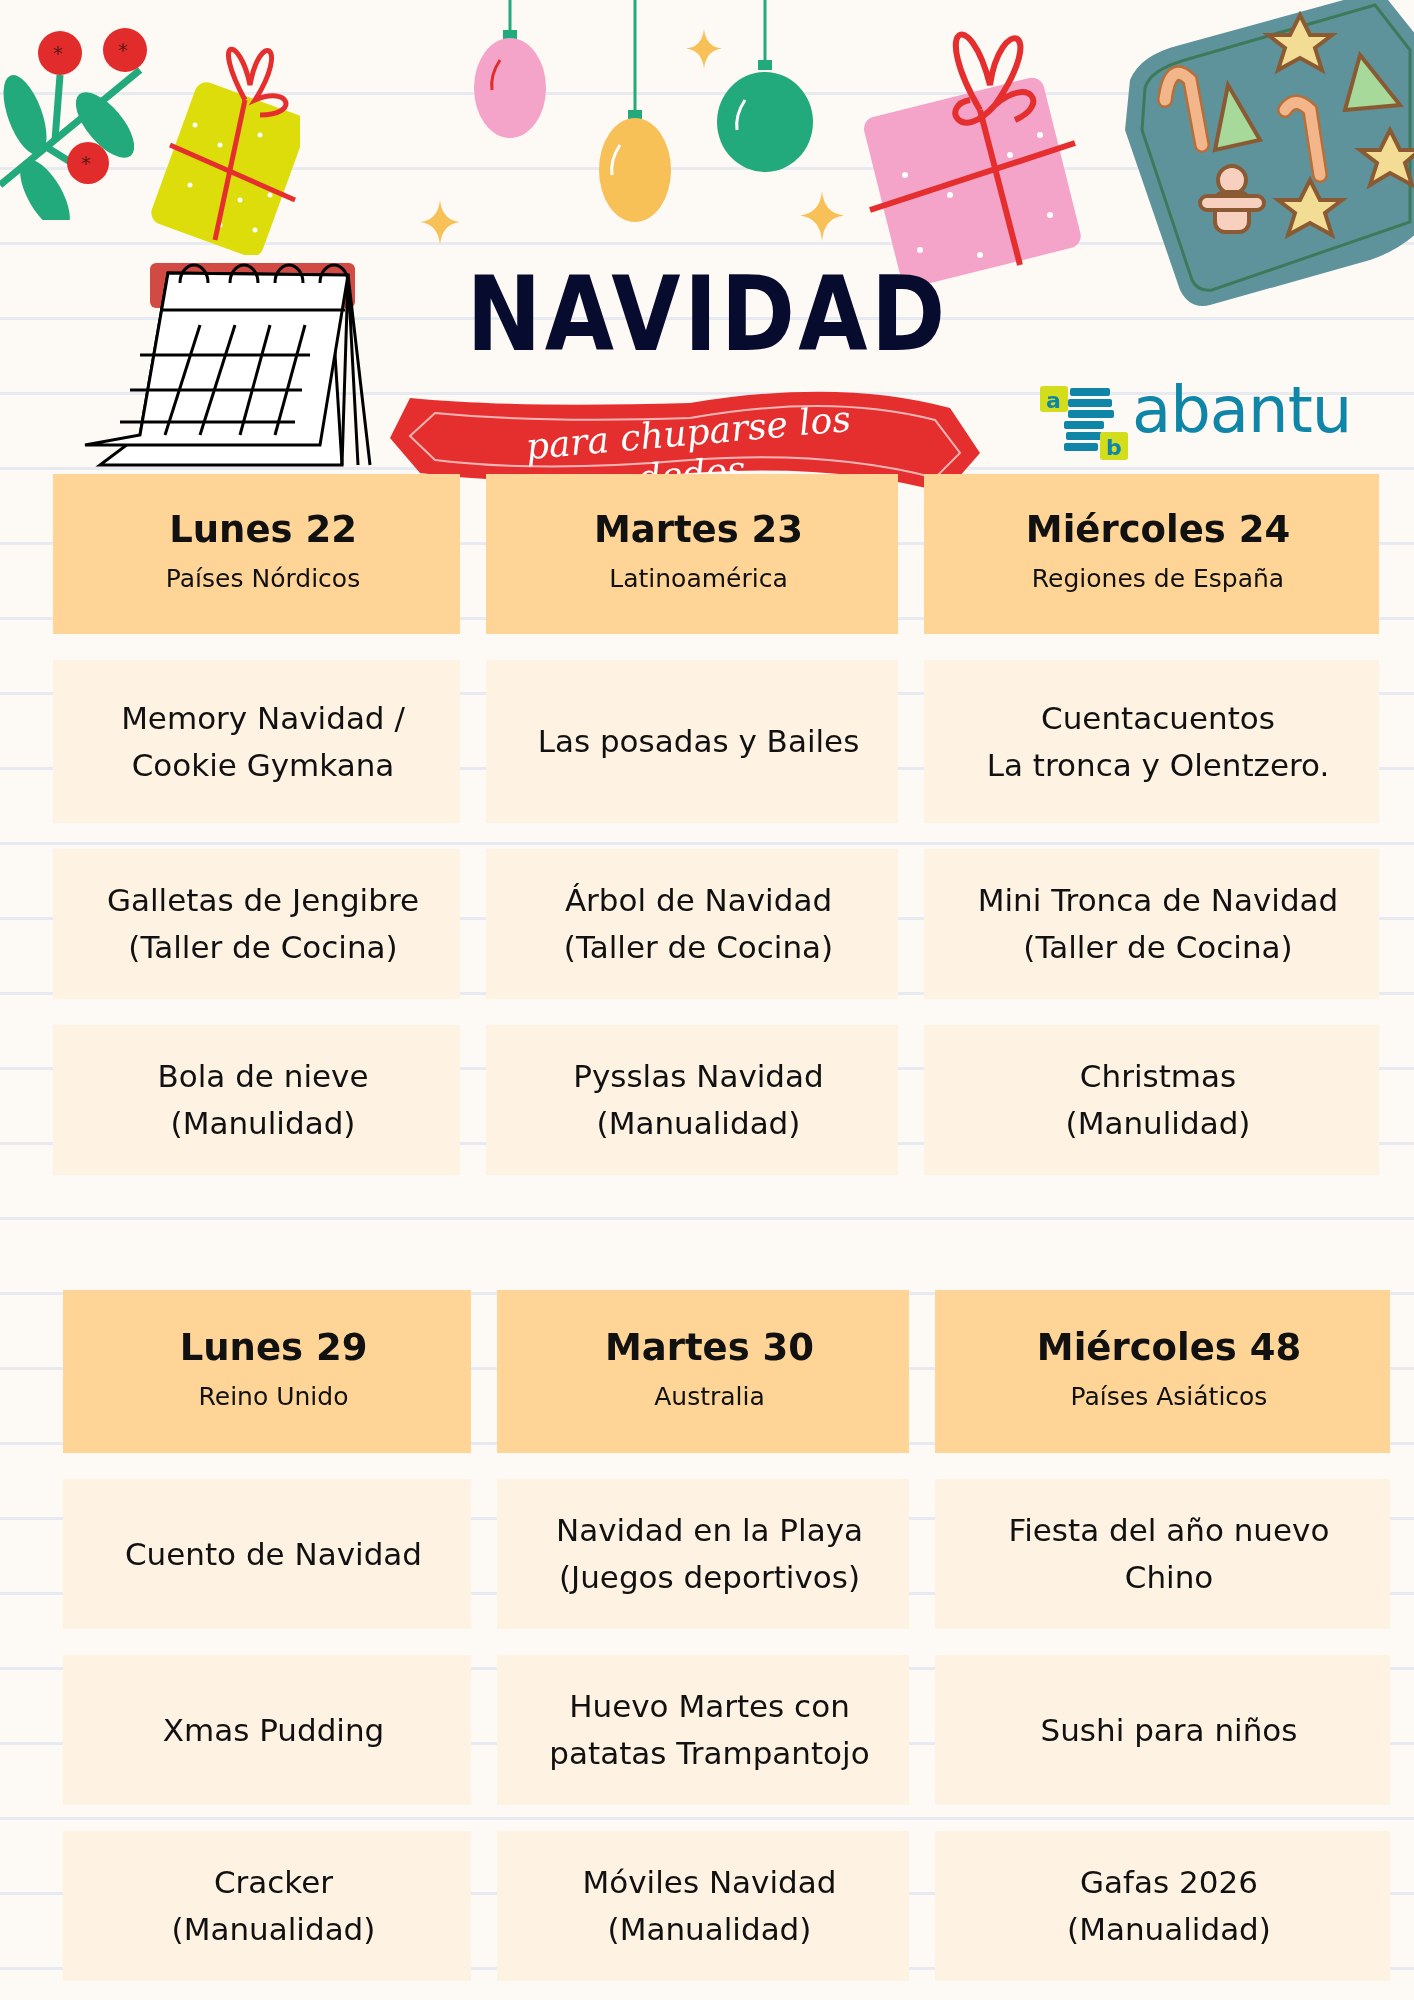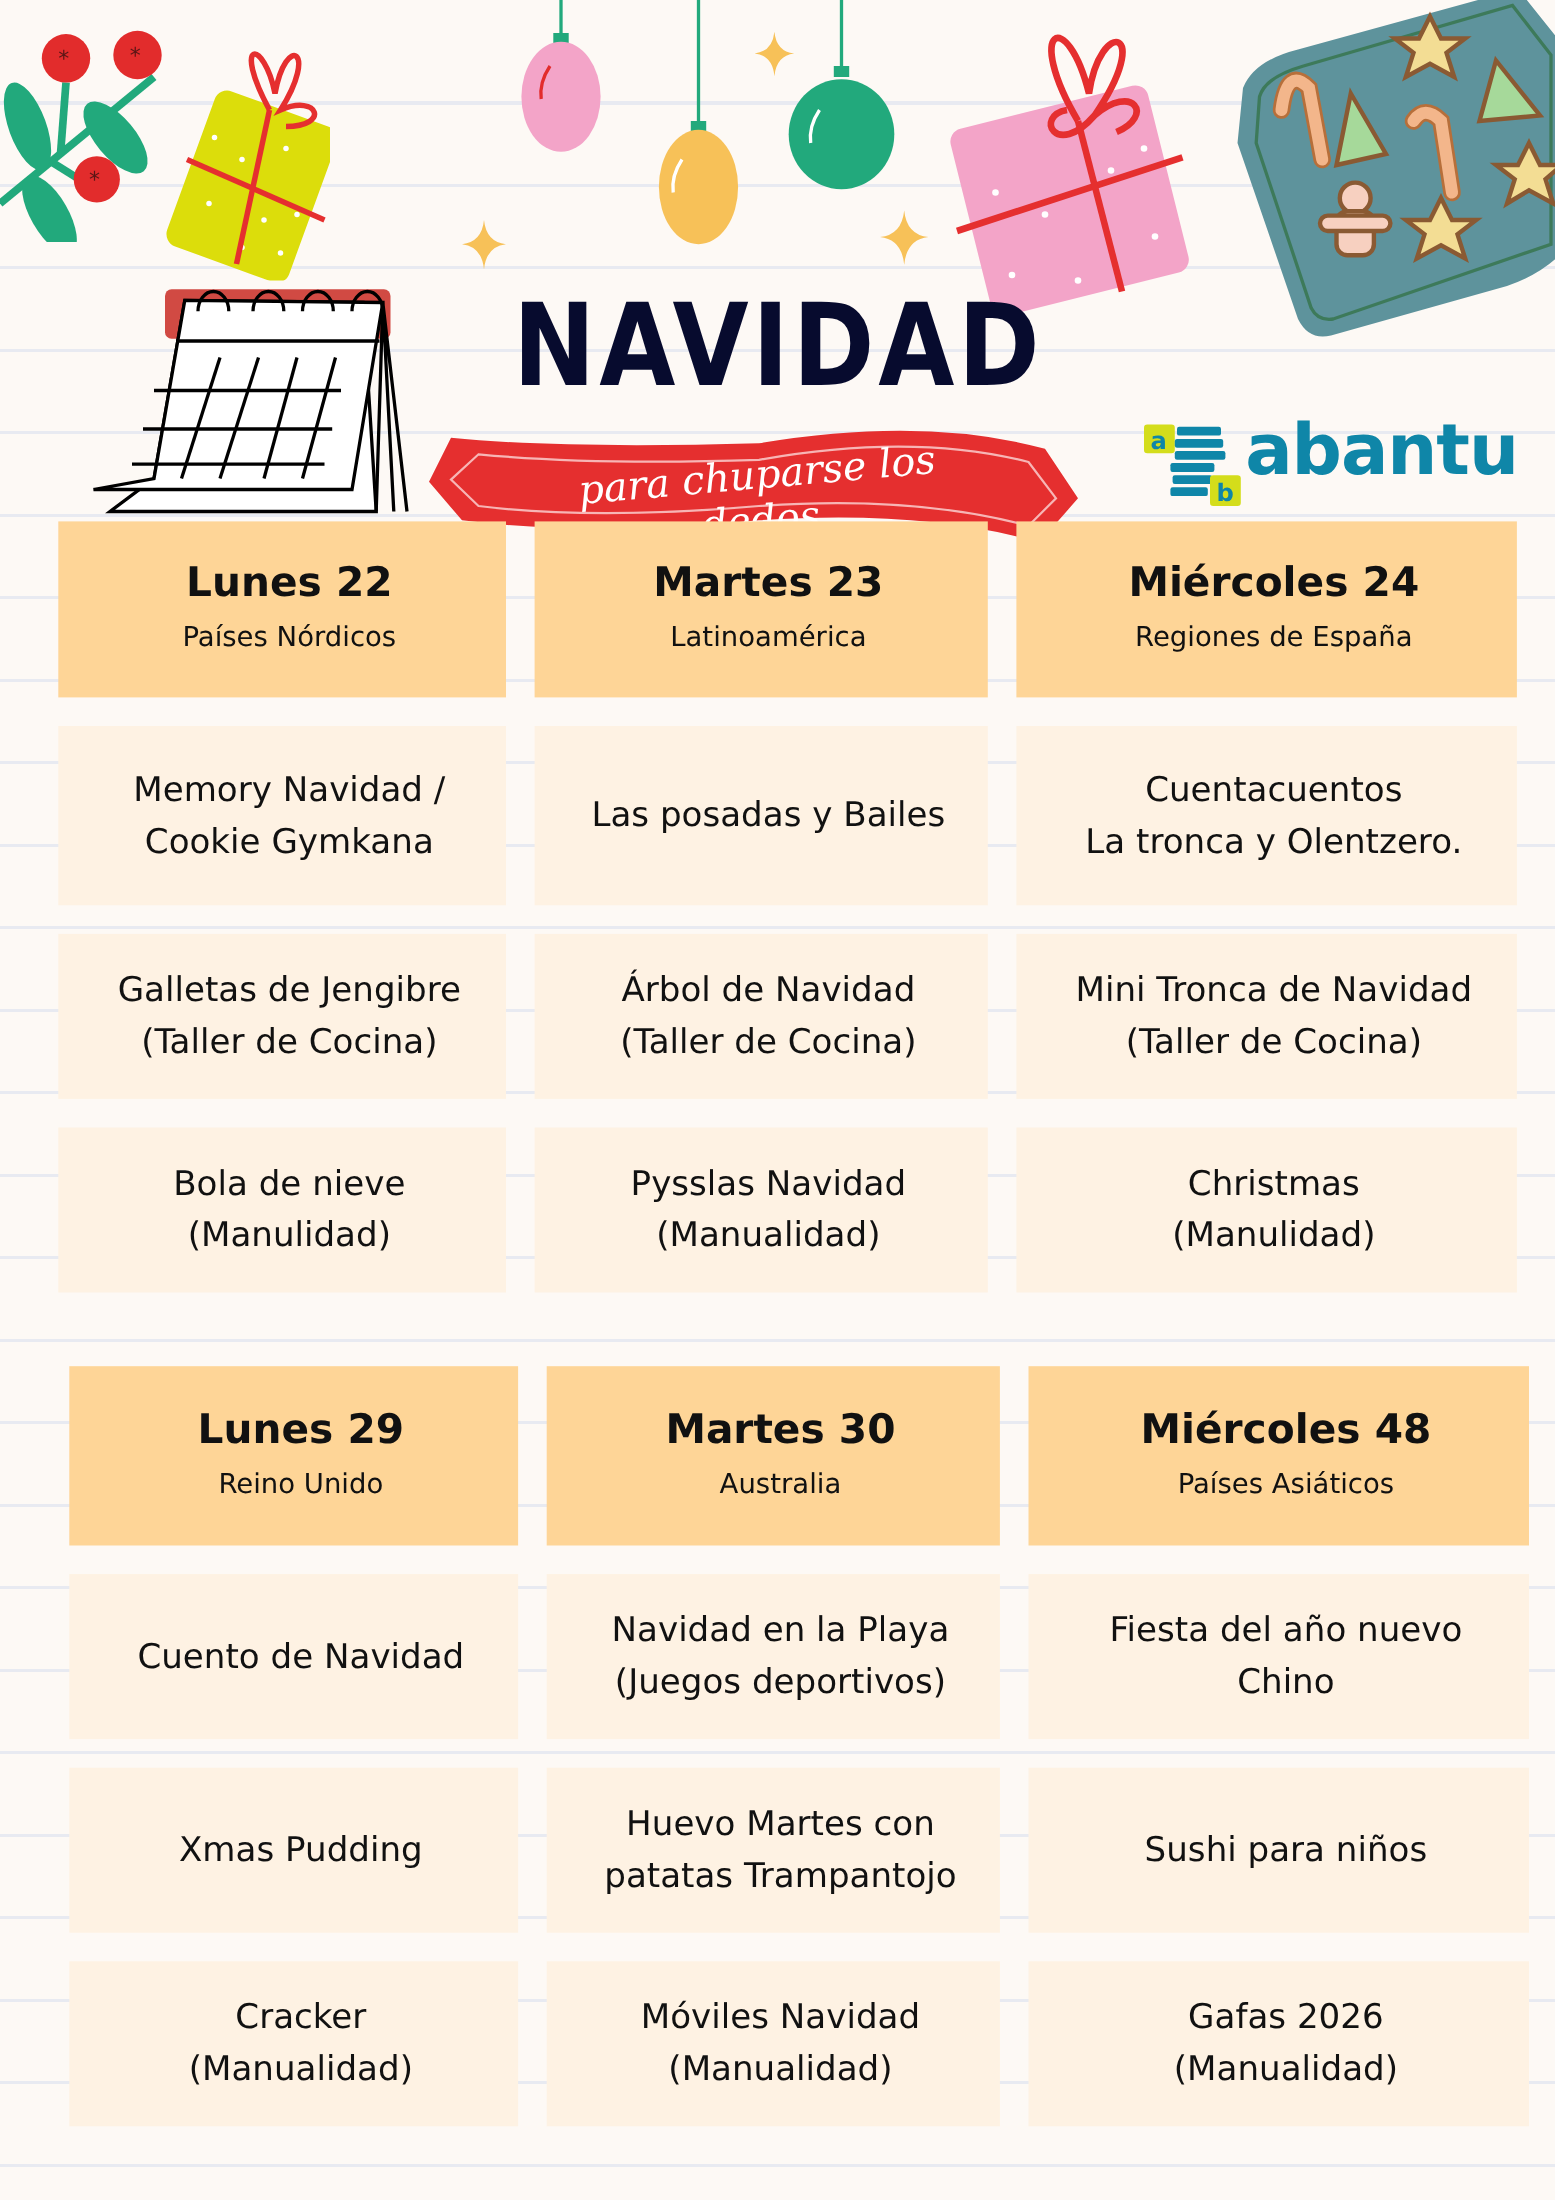--- a/index.html
+++ b/index.html
@@ -21,27 +21,27 @@
     transform: scaleX(0.86); transform-origin: center;
   }
   .ribbon { position: absolute; left: 390px; top: 378px; width: 600px; height: 120px; }
   .ribbon-text {
     position: absolute; left: 470px; top: 412px; width: 440px; text-align: center;
     font-family: "DejaVu Serif", serif; font-style: italic; font-size: 36px; color: #ffffff;
     transform: rotate(-5deg); transform-origin: center;
   }
   .logo-word {
     position: absolute; left: 1132px; top: 378px; font-family: "DejaVu Sans", sans-serif;
-    font-weight: bold; font-size: 64px; color: #0f86a8; letter-spacing: -1px; line-height: 1;
+    font-weight: normal; font-size: 64px; color: #0f86a8; letter-spacing: -1px; line-height: 1;
   }
 
   
   .grid { position: absolute; display: grid; row-gap: 26px; }
   .grid-a { left: 53px; top: 474px; grid-template-columns: 407px 412px 455px; column-gap: 26px; grid-template-rows: 160px 163px 150px 150px; }
-  .grid-b { left: 63px; top: 1242px; grid-template-columns: 408px 412px 455px; column-gap: 26px; grid-template-rows: 163px 150px 150px 150px; }
+  .grid-b { left: 63px; top: 1290px; grid-template-columns: 408px 412px 455px; column-gap: 26px; grid-template-rows: 163px 150px 150px 150px; }
   .cell {
     display: flex; flex-direction: column; align-items: center; justify-content: center;
     text-align: center; background: #fef2e3; font-size: 31px; line-height: 47px; color: #111; padding-left: 13px;
   }
   .cell.head { background: #fed597; }
   .head .day { font-weight: bold; font-size: 37px; line-height: 50px; }
   .head .region { font-size: 25px; line-height: 48px; }
   .cell .line { display: block; white-space: nowrap; }
 </style>
 </head>

